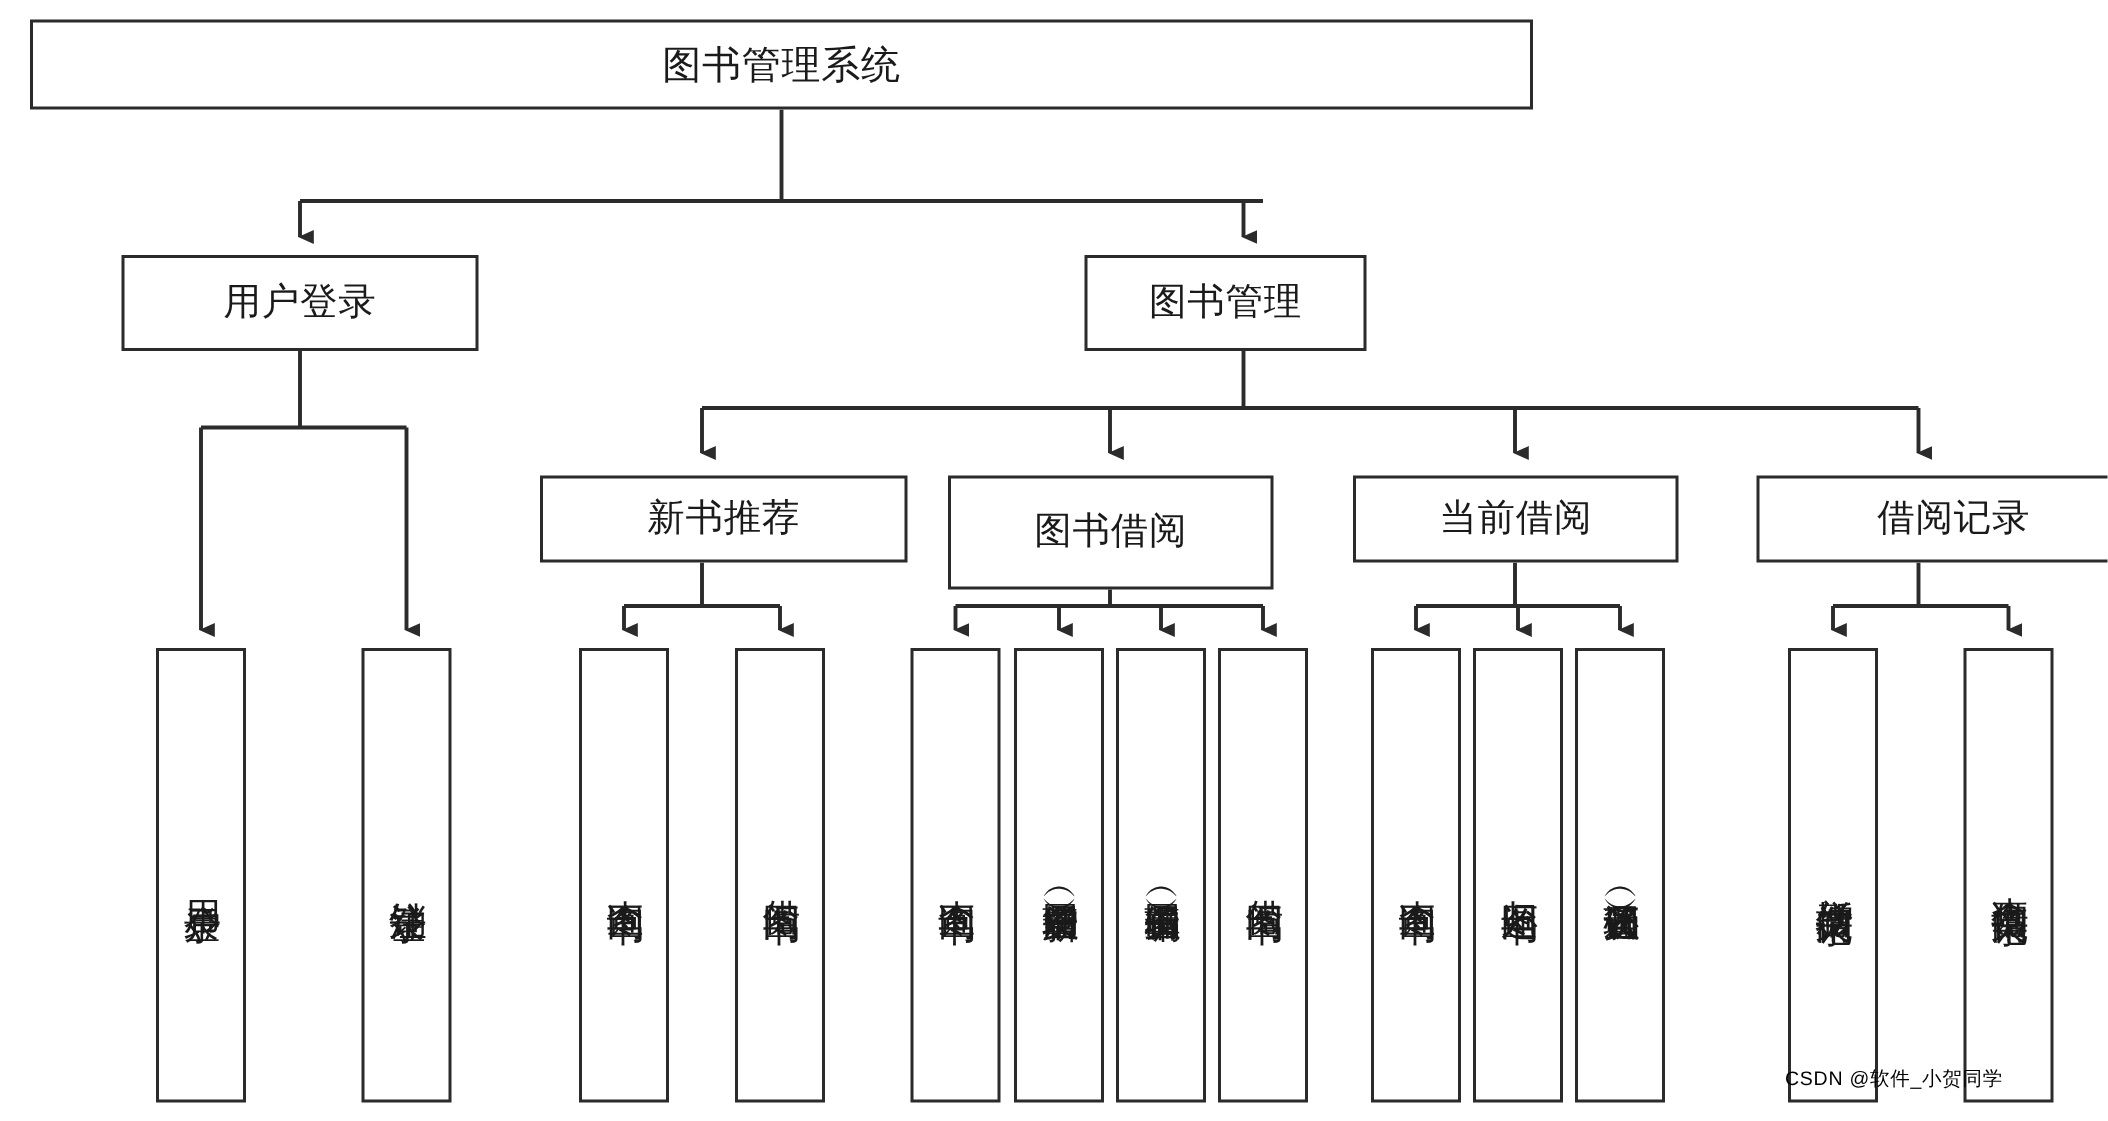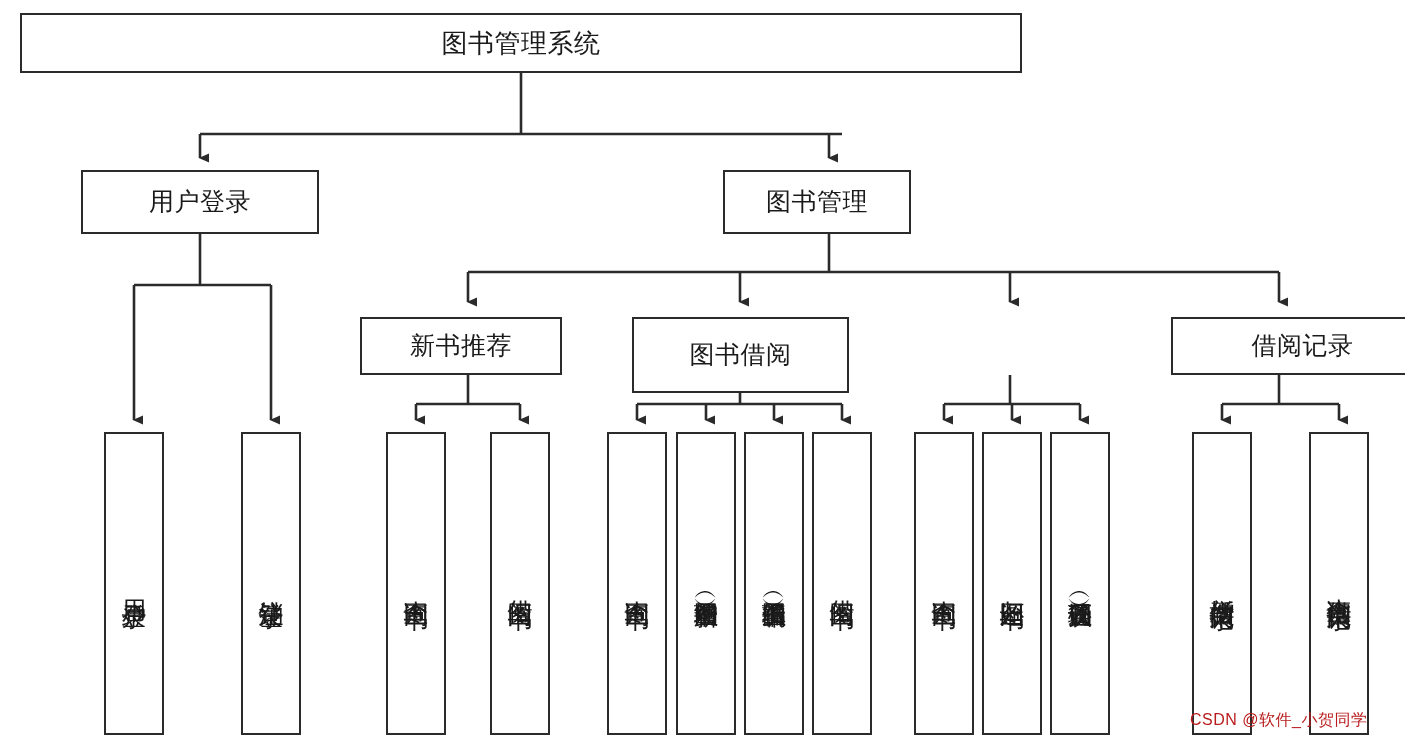--- a/index.html
+++ b/index.html
@@ -62,22 +62,22 @@
     font-size: 24px;
     letter-spacing: 0px;
   }
   #root-node .node-label {
     font-size: 26px;
   }
   .watermark {
     position: absolute;
     left: 1190px;
     top: 710px;
-    font-size: 16px;
-    color: #b91c1c;
+    font-size: 13px;
+    color: #000000;
     white-space: nowrap;
     letter-spacing: 0.5px;
   }
 </style>
 </head>
 <body>
 
 <div id="diagram-root">
 
   <svg class="connectors" viewBox="0 0 1405 747">
@@ -135,28 +135,31 @@
   </div>
 
   <div class="node horizontal" style="left:81px; top:170px; width:238px; height:64px;">
     <span class="node-label">用户登录</span>
   </div>
 
   <div class="node horizontal" style="left:711px; top:170px; width:188px; height:64px;margin-left:12px;">
     <span class="node-label">图书管理</span>
   </div>
 
-  <div class="node horizontal" style="left:360px; top:317px; width:202px; height:58px;">
+  <div class="node horizontal" style="left:360px; top:317px; width:245px; height:58px;">
     <span class="node-label">新书推荐</span>
   </div>
 
   <div class="node horizontal" style="left:632px; top:317px; width:217px; height:76px;">
     <span class="node-label">图书借阅</span>
   </div>
 
+  <div class="node horizontal" style="left:902px; top:317px; width:217px; height:58px;">
+    <span class="node-label">当前借阅</span>
+  </div>
 
   <div class="node horizontal" style="left:1171px; top:317px; width:263px; height:58px;">
     <span class="node-label">借阅记录</span>
   </div>
 
   <div class="node vertical" style="left:104px; top:432px; width:60px; height:303px;">
     <span class="node-label">用户登录</span>
   </div>
 
   <div class="node vertical" style="left:241px; top:432px; width:60px; height:303px;">

